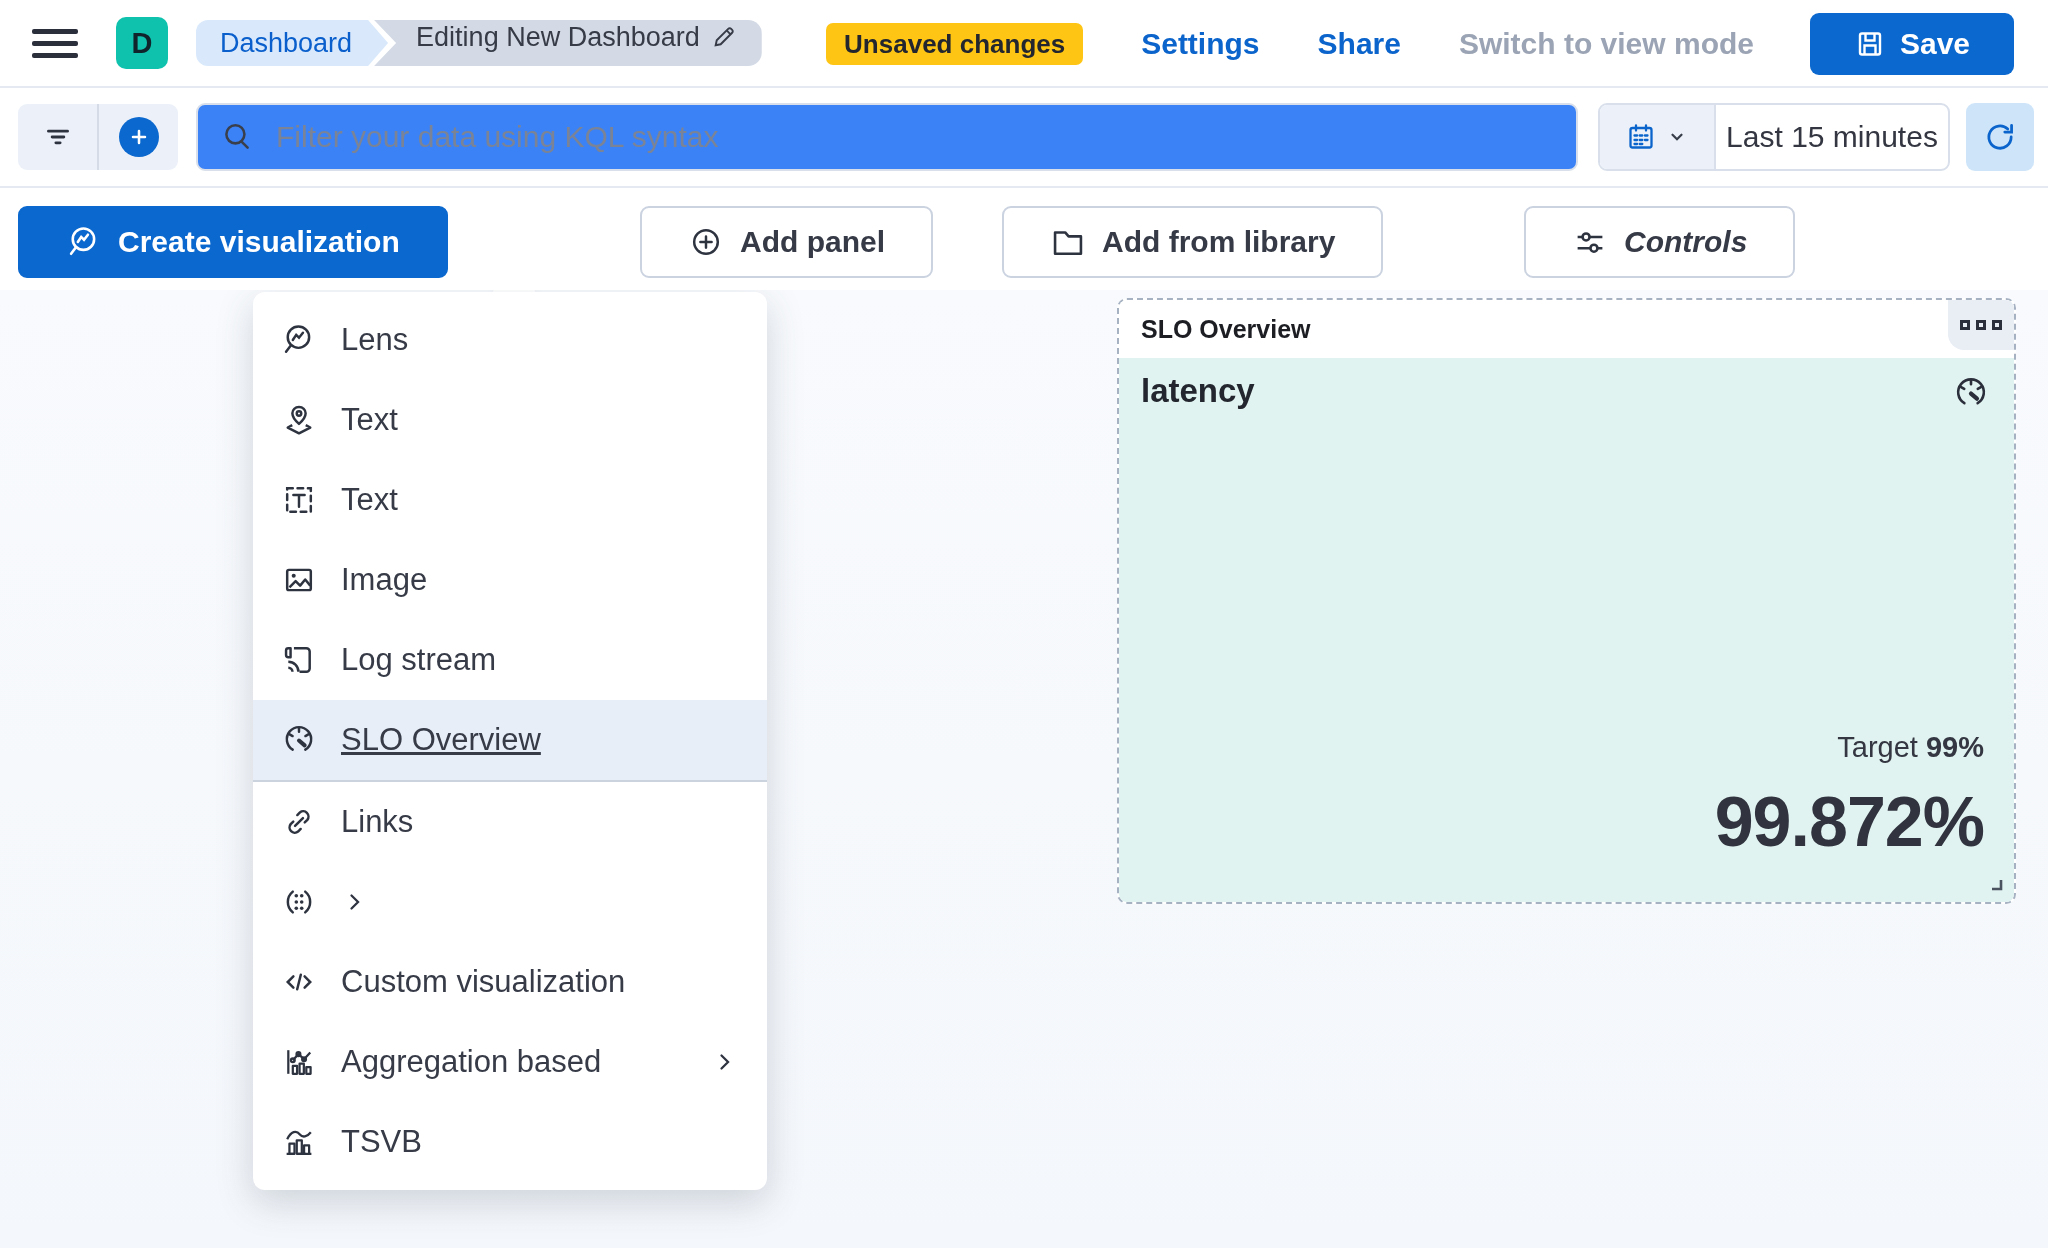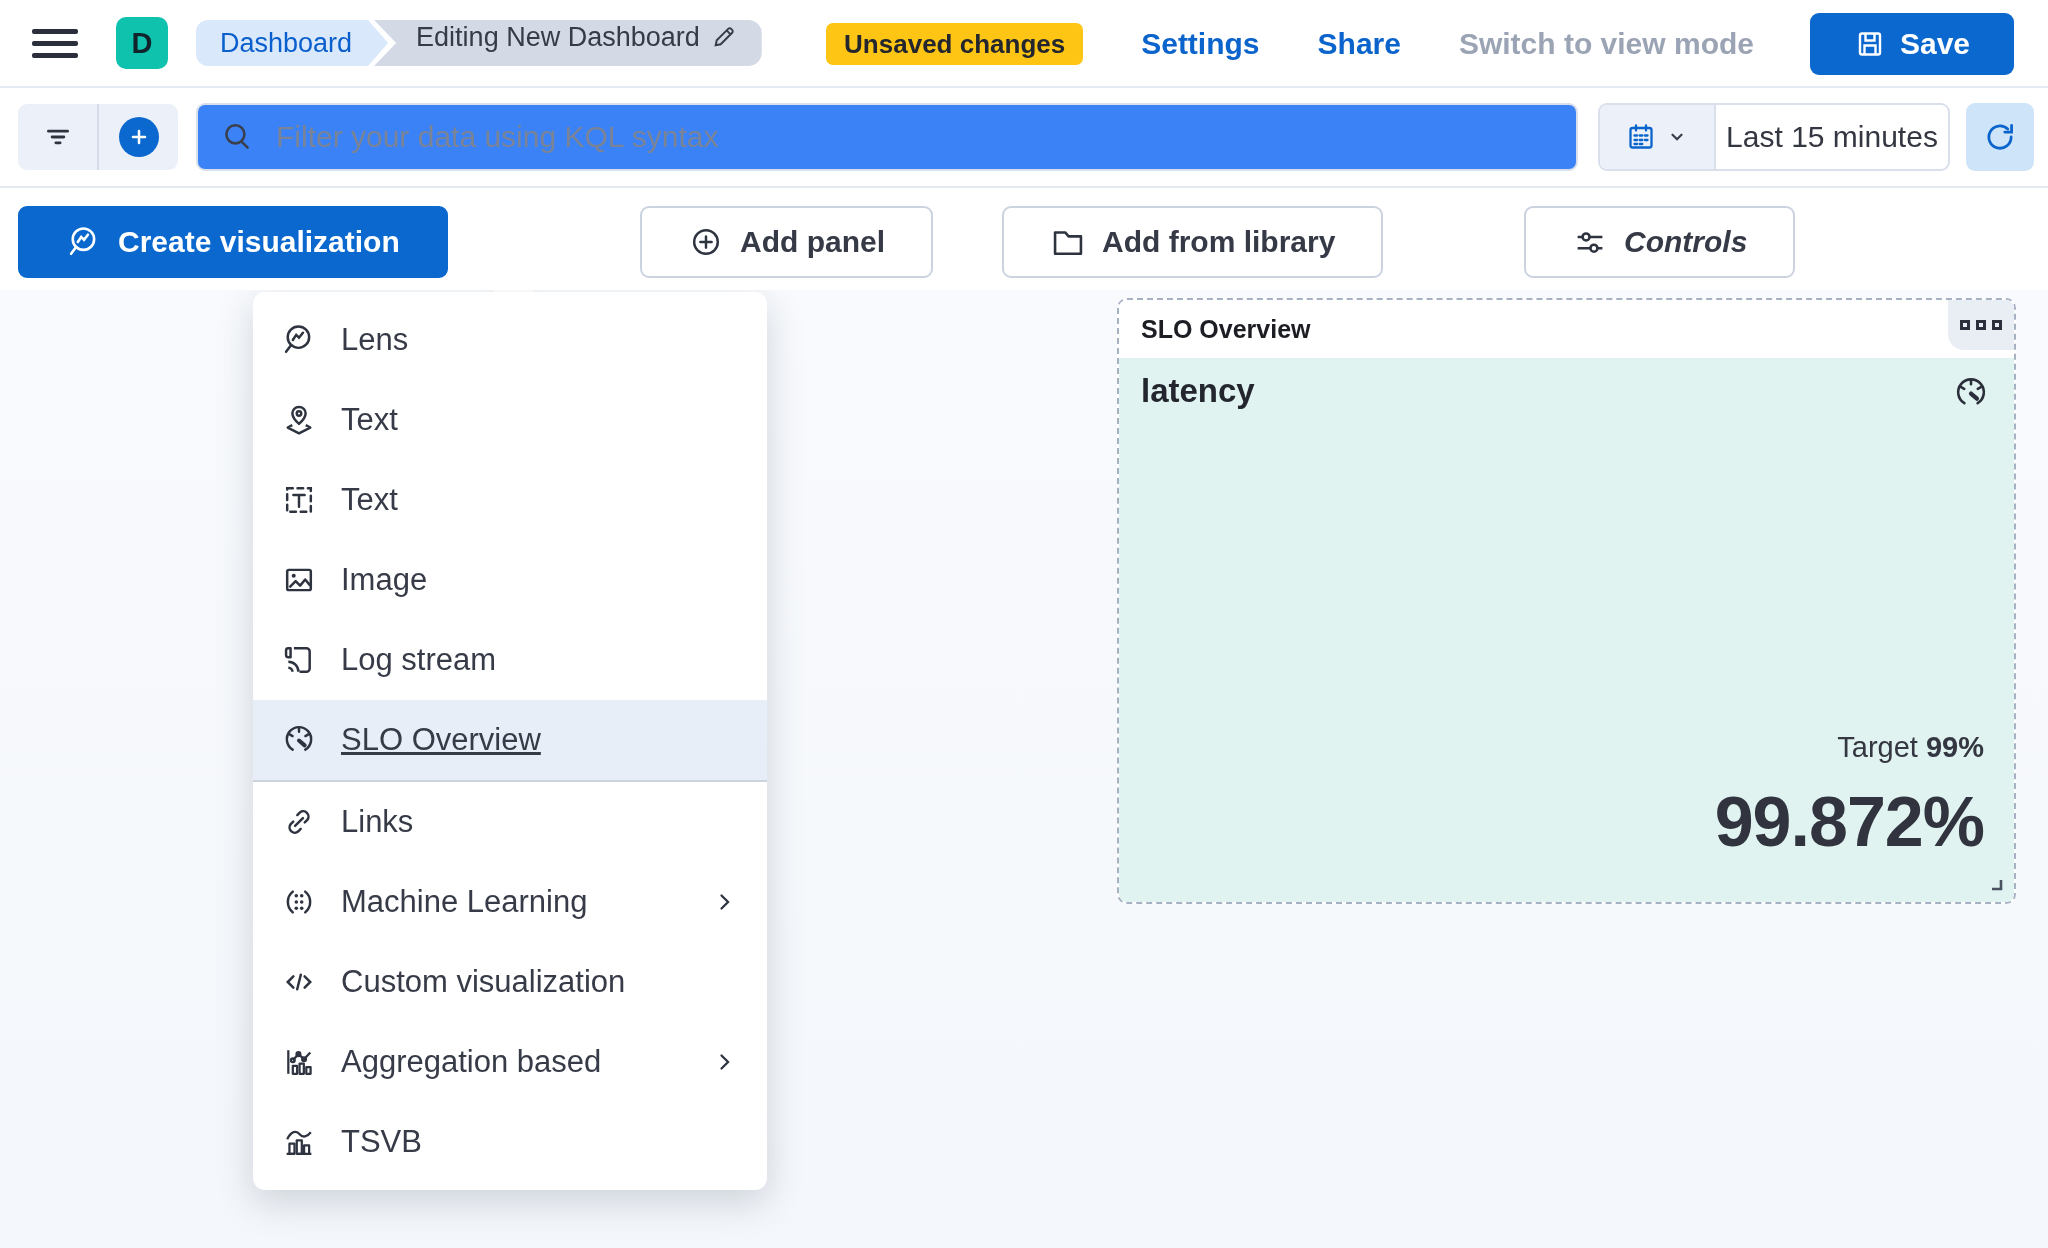--- a/index.html
+++ b/index.html
@@ -278,21 +278,20 @@
           <path d="M10.5 6.8a11.8 11.8 0 0 0 0 18.4"></path>
             <path d="M21.5 6.8a11.8 11.8 0 0 1 0 18.4"></path>
           <circle cx="13.6" cy="10.5" r="1.6" fill="#2E3340" stroke="none"></circle>
             <circle cx="18.4" cy="10.5" r="1.6" fill="#2E3340" stroke="none"></circle>
           <circle cx="13.6" cy="16" r="1.6" fill="#2E3340" stroke="none"></circle>
             <circle cx="18.4" cy="16" r="1.6" fill="#2E3340" stroke="none"></circle>
           <circle cx="13.6" cy="21.5" r="1.6" fill="#2E3340" stroke="none"></circle>
             <circle cx="18.4" cy="21.5" r="1.6" fill="#2E3340" stroke="none"></circle>
         </svg>
       </span>
-      <span class="mi-label">Machine Learning</span>
       <span class="mi-chevron">
         <svg width="28" height="28" viewBox="0 0 32 32" fill="none" stroke="#2E3340" stroke-width="2.6" stroke-linecap="round">
             <path d="M12 8.5l7.5 7.5L12 23.5"></path>
           </svg>
       </span>
     </div>
 
     <div class="menu-item">
       <span class="mi-icon">
         <svg width="36" height="36" viewBox="0 0 32 32" fill="none" stroke="#2E3340" stroke-width="2.2" stroke-linecap="round">

